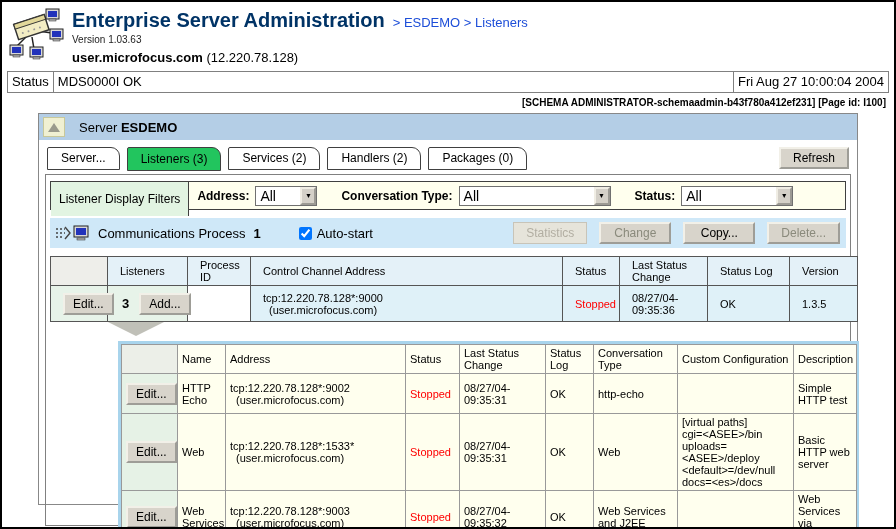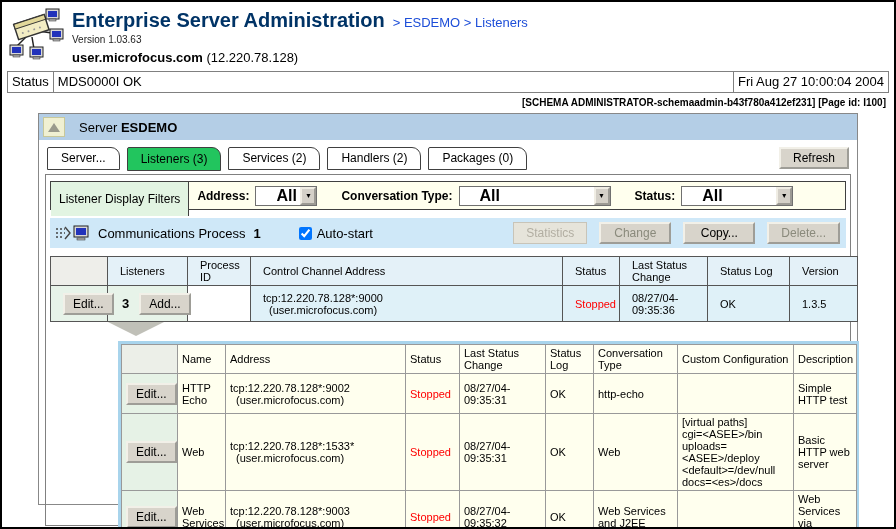--- a/index.html
+++ b/index.html
@@ -40,21 +40,21 @@
   .btn { background:#d8d4cb; border:2px outset #f2f0e8; font-size:12px; padding:2px 12px; font-family:"Liberation Sans",sans-serif; color:#000; }
   .refresh-wrap { margin-left:auto; padding-bottom:3px; }
   
   .content { margin:2px 6px 6px 6px; border:1px solid #808080; padding:6px 4px 10px 4px; height:352px; }
   
   .filters { display:flex; border:1px solid #404040; align-items:stretch; font-size:12px; height:29px; }
   .filters .ftitle { background:#e2f4e2; border-right:1px solid #404040; display:flex; align-items:center; padding:17px 8px; white-space:nowrap; }
   .filters .fbody { background:#ffffee; flex:1; display:flex; align-items:center; gap:6px; padding:0 8px; }
   .flabel { font-weight:bold; }
   .dd { display:inline-flex; align-items:center; background:#fff; border:1px solid #707070; height:20px; }
-  .dd .val { flex:1; padding:0 20px; font-size:16px; overflow:hidden;font-weight:bold; }
+  .dd .val { flex:1; padding:0 4px; font-size:14px; overflow:hidden; }
   .dd .arrow-btn { width:16px; height:18px; background:#d4d0c8; border:2px outset #f0ede4; display:flex; align-items:center; justify-content:center; font-size:7px; color:#000; }
   .dd-process { width:62px; margin-right:18px; }
   .dd-conv { width:152px; margin-right:18px; }
   .dd-status { width:112px; }
   
   .commbar { background:#cfe8f8; display:flex; align-items:center; margin-top:8px; padding:4px 6px; height:30px; font-size:13px; }
   .comm-icon { margin-right:8px; }
   .comm-num { font-weight:bold; margin-left:8px; }
   .autostart { display:flex; align-items:center; margin-left:38px; gap:5px; font-size:13px; }
   .commbar .btns { margin-left:auto; display:flex; gap:12px; }

